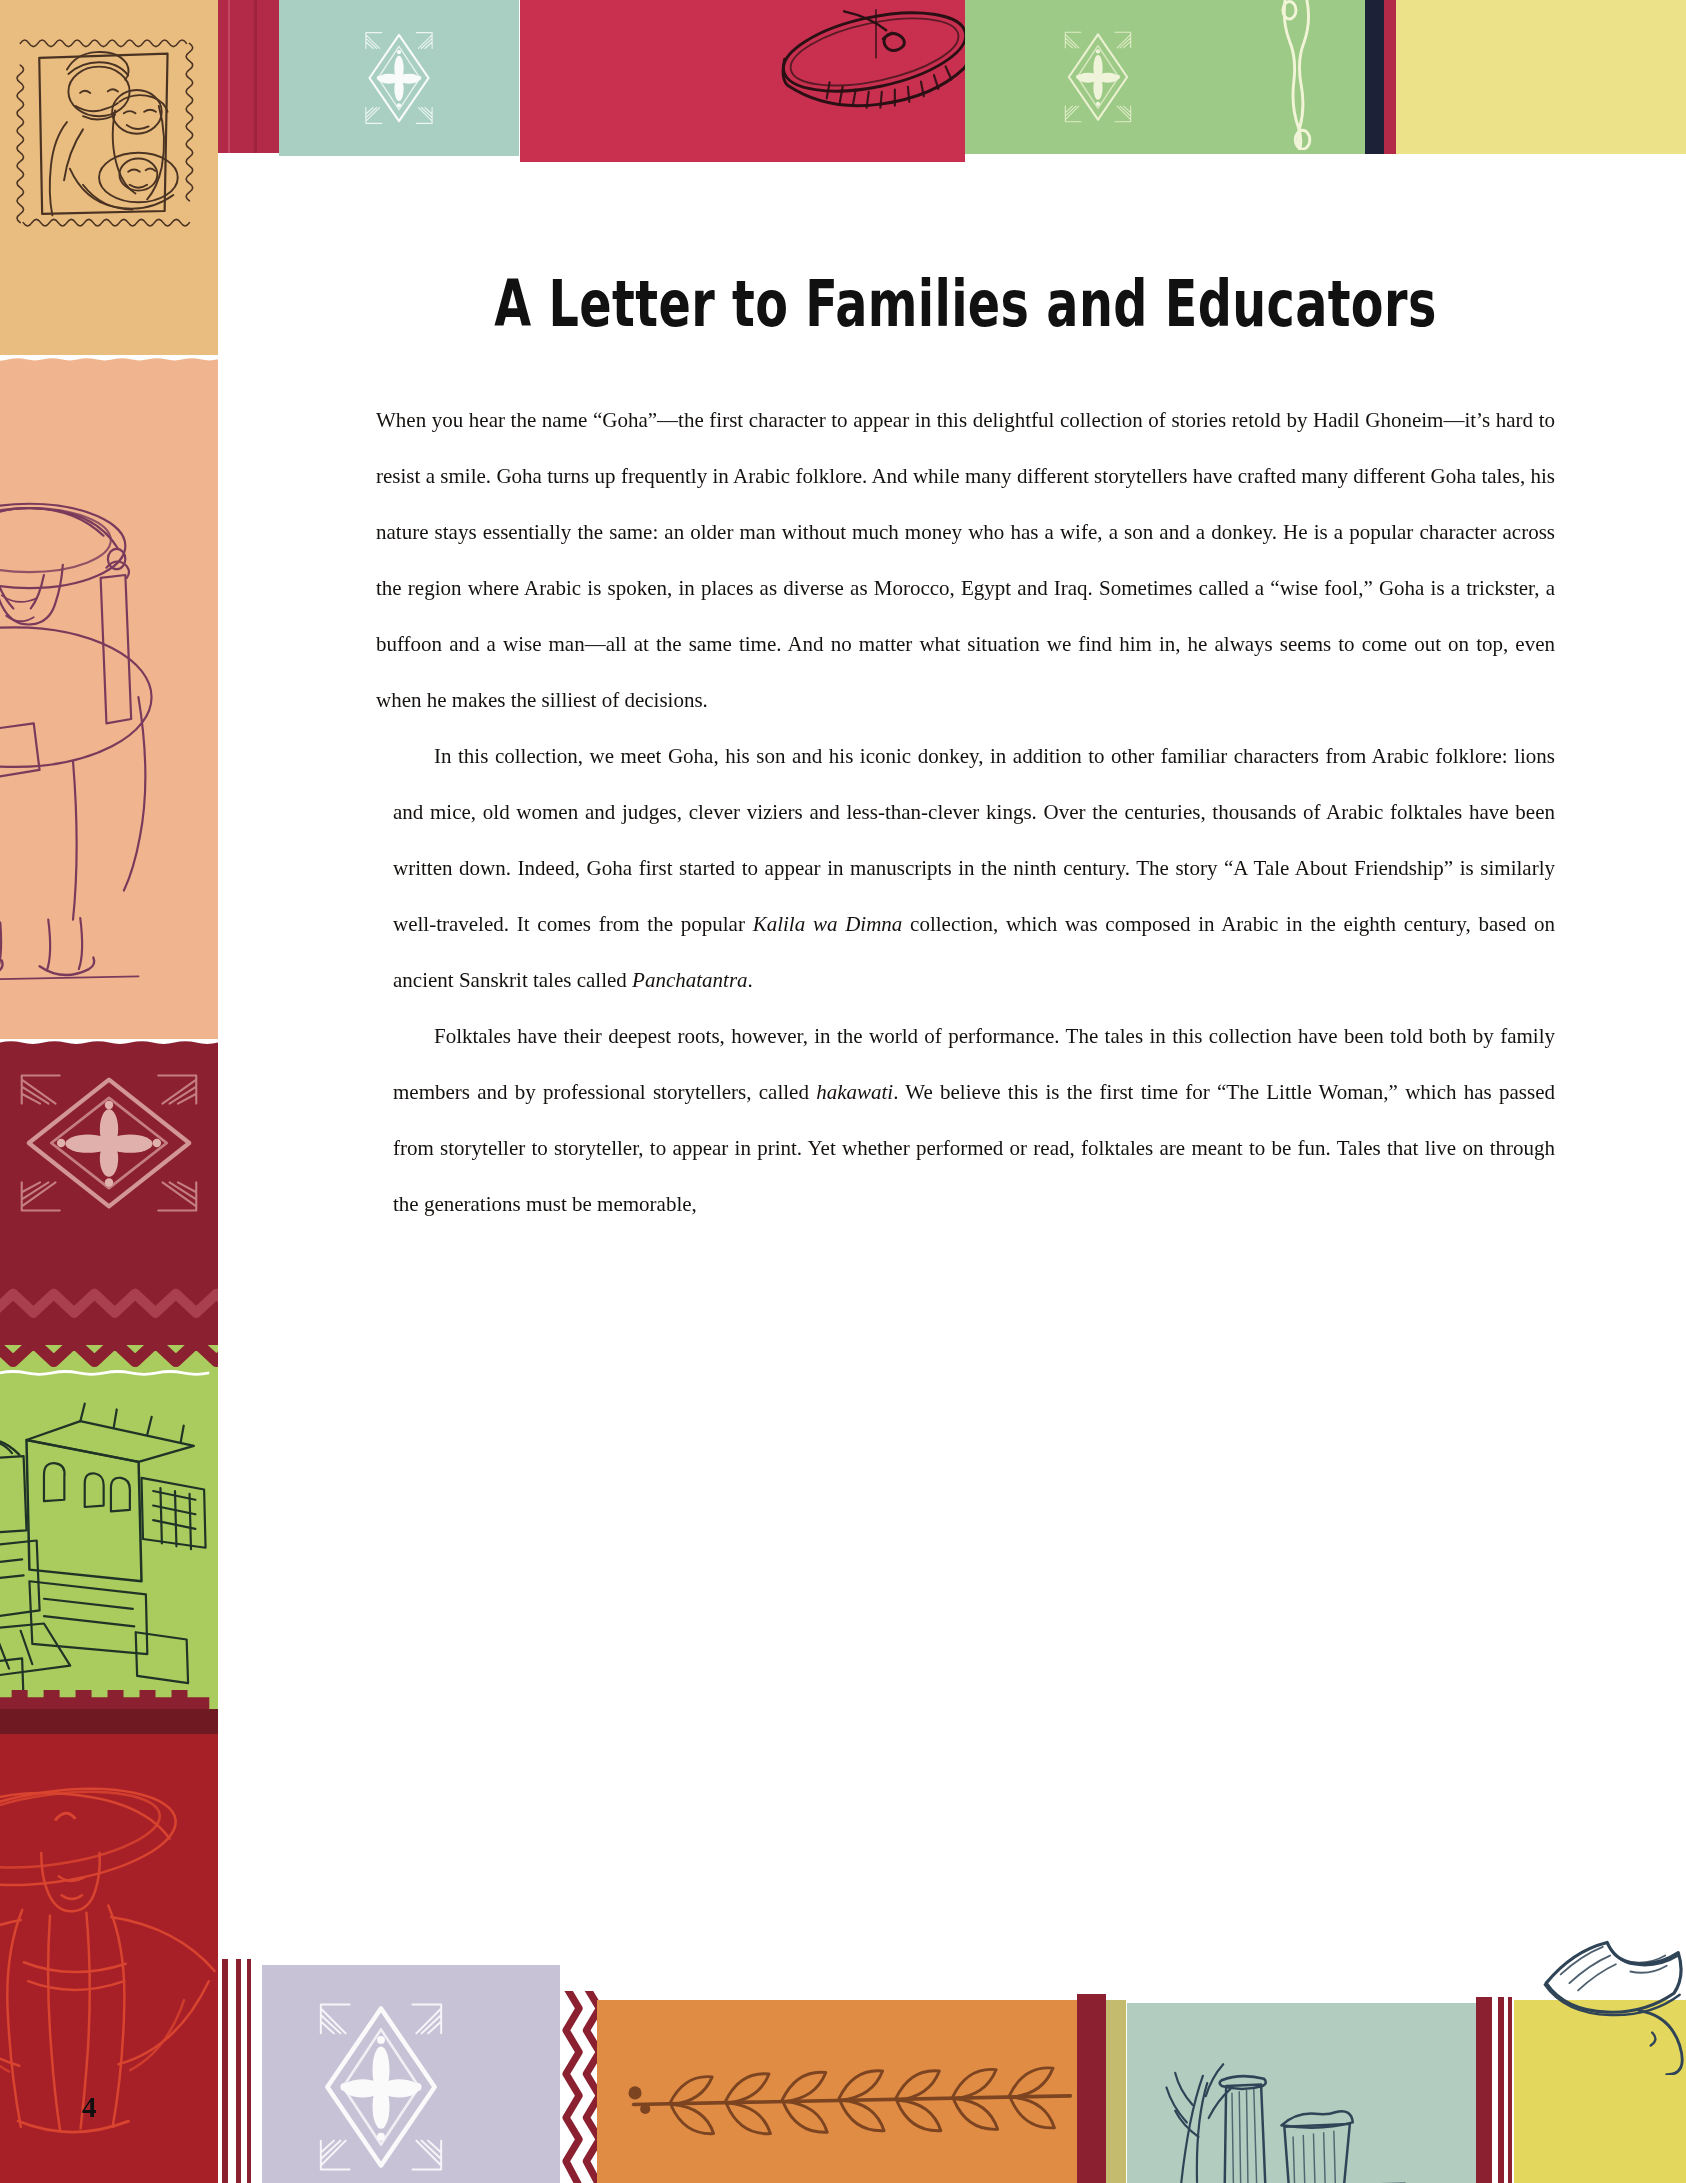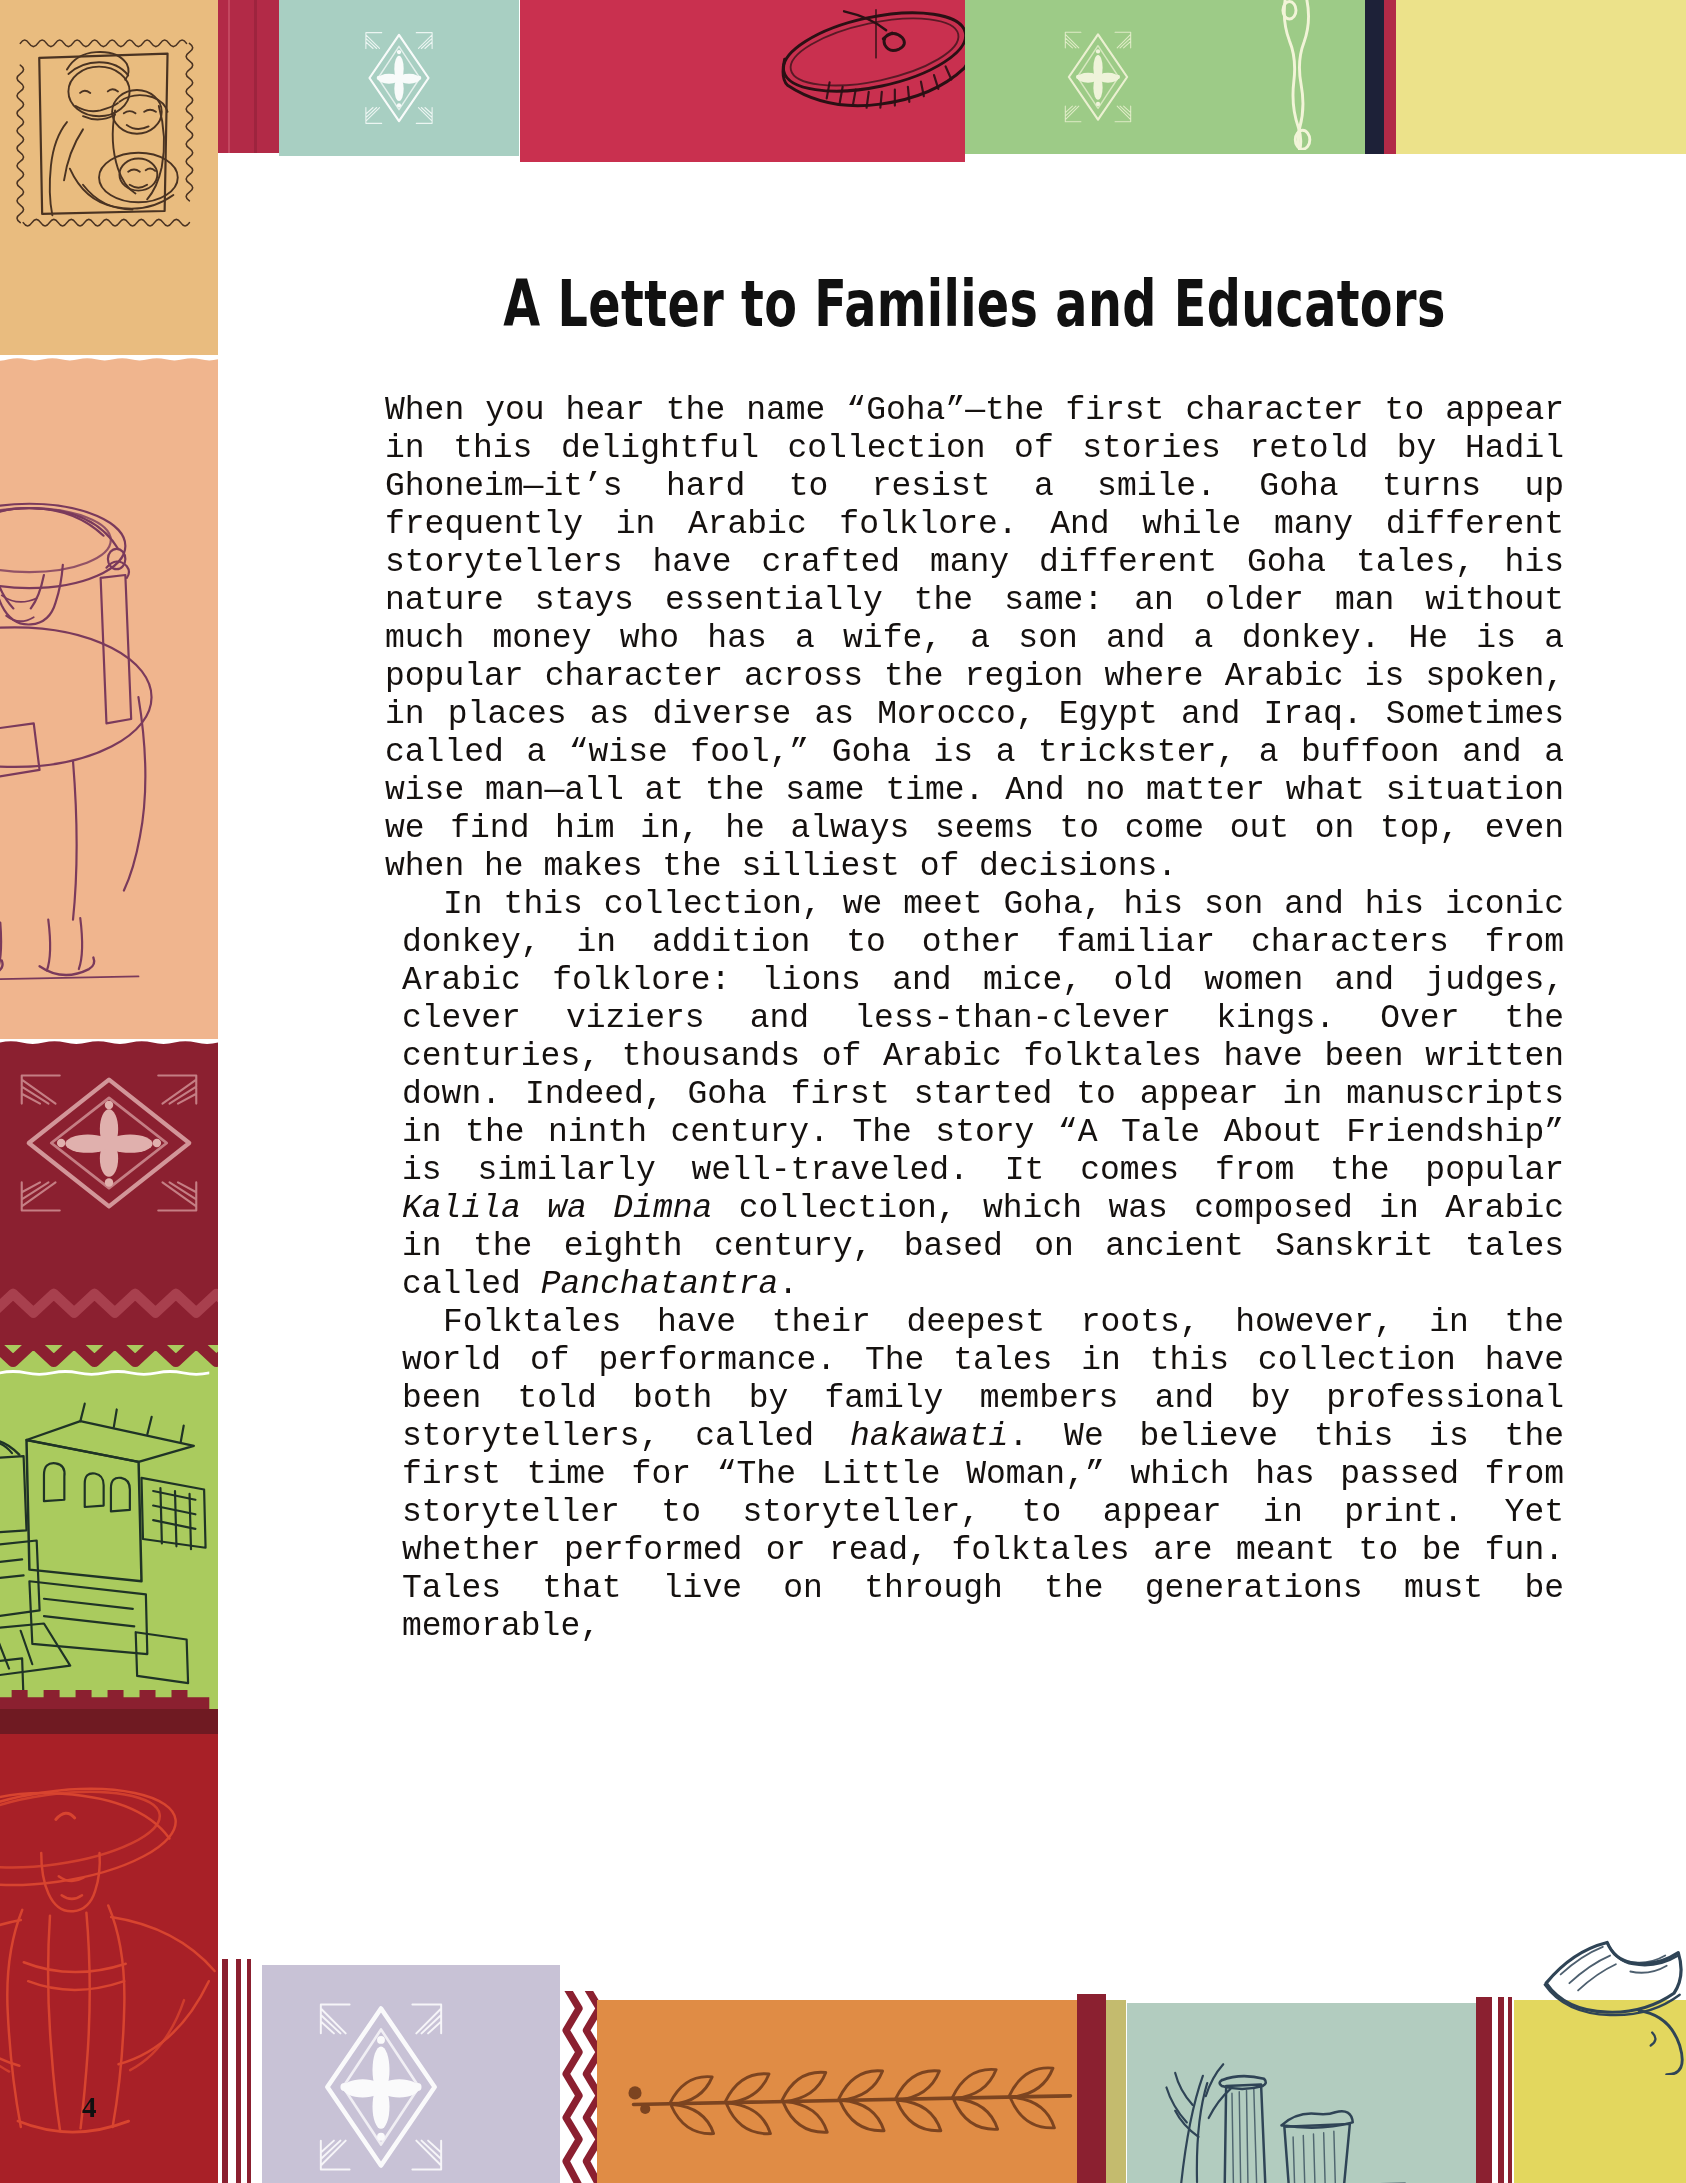--- a/index.html
+++ b/index.html
@@ -54,43 +54,43 @@
     width: 1469px;
     height: 1790px;
     background: #ffffff;
     border-top-left-radius: 138px;
     border-bottom-left-radius: 138px;
     z-index: 40;
   }
 
   #content {
     position: absolute;
-    left: 167px;
+    left: 158px;
     top: 109px;
     width: 1179px;
   }
 
   #page-title {
     font-family: "DejaVu Sans Condensed", "Liberation Sans Narrow", "Liberation Sans", sans-serif;
     font-size: 57px;
     font-weight: 700;
     letter-spacing: 0.4px;
     color: #111111;
     text-align: center;
     line-height: 1;
     transform: scaleX(.93) scaleY(1.12);
     transform-origin: center top;
     margin-bottom: 63px;
     white-space: nowrap;
   }
 
   #body-copy {
-    font-family: Liberation Mono, monospace;
-    font-size: 33px;
-    line-height: 38px;
+    font-family: Liberation Serif, serif;
+    font-size: 21px;
+    line-height: 56px;
     color: #15110f;
     text-align: justify;
     text-justify: inter-word;
     -webkit-hyphens: none;
     hyphens: none;
   }
   #body-copy p { margin: 0; }
   #body-copy p + p { text-indent: 41px; margin-left: 17px; }
   #body-copy i, #body-copy em { font-style: italic; }
 

